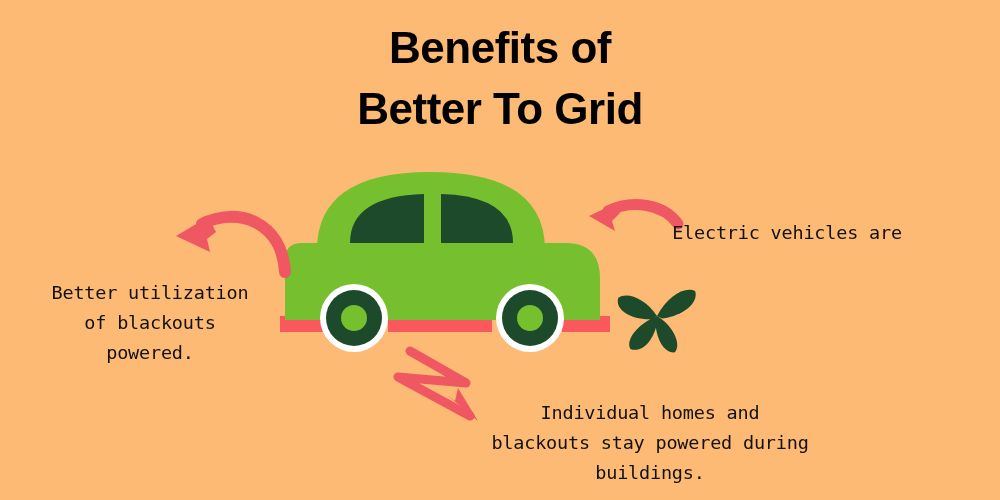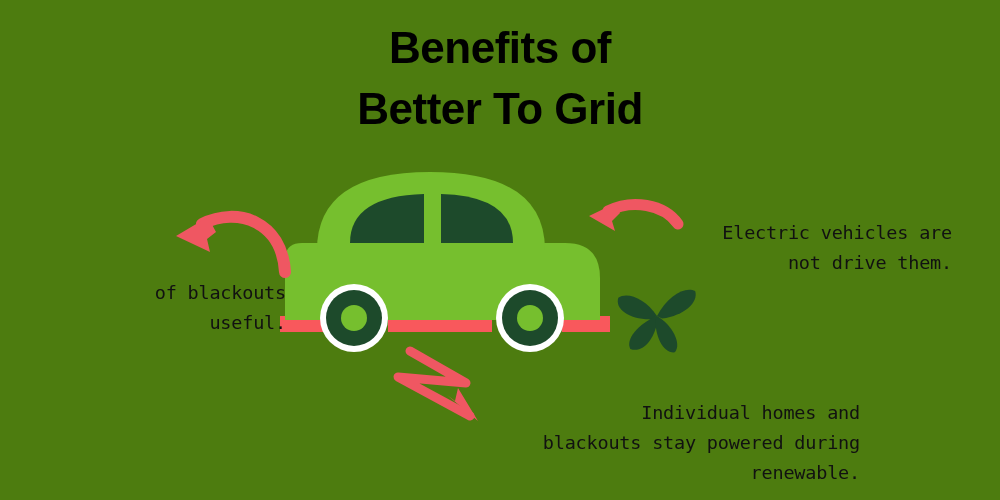--- a/index.html
+++ b/index.html
@@ -10,21 +10,21 @@
   body {
     width: 1000px;
     height: 500px;
     overflow: hidden;
     font-family: "Liberation Sans", sans-serif;
   }
   #infographic {
     position: relative;
     width: 1000px;
     height: 500px;
-    background: #4d7c0f;
+    background: #fdba74;
   }
 
   
   .title-block {
     position: absolute;
     left: 0;
     top: 18px;
     width: 1000px;
     text-align: center;
   }
@@ -39,21 +39,21 @@
     white-space: nowrap;
   }
 
   
   .caption {
     position: absolute;
     font-family: "DejaVu Sans Mono", "Liberation Mono", monospace;
     font-size: 18.5px;
     line-height: 1.62;
     color: #111111;
-    text-align: right;
+    text-align: center;
     letter-spacing: -0.2px;
   }
   .caption span { display: block; white-space: nowrap; }
 
   #caption-left   { left: 14px;  top: 278px;  width: 272px; }
   #caption-right  { left: 622px; top: 218px;  width: 330px; }
   #caption-bottom { left: 440px; top: 398px;  width: 420px; }
 
   
   #art {
@@ -146,28 +146,28 @@
     <g>
       <path d="M 410 351
                L 466 383
                L 398 377
                L 470 416" fill="none" stroke="#ef5762" stroke-width="9" stroke-linecap="round" stroke-linejoin="round"></path>
       <path d="M 447 395 L 478 421 L 458 388 L 455 401 Z" fill="#ef5762"></path>
     </g>
   </svg>
 
   <div class="caption" id="caption-left">
+    <span>Better utilization</span>
     <span>of blackouts</span>
-    <span>useful.</span>
+    <span>powered.</span>
   </div>
 
   <div class="caption" id="caption-right">
     <span>Electric vehicles are</span>
-    <span>not drive them.</span>
   </div>
 
   <div class="caption" id="caption-bottom">
     <span>Individual homes and</span>
     <span>blackouts stay powered during</span>
-    <span>renewable.</span>
+    <span>buildings.</span>
   </div>
 
 </div>
 
 </body></html>

